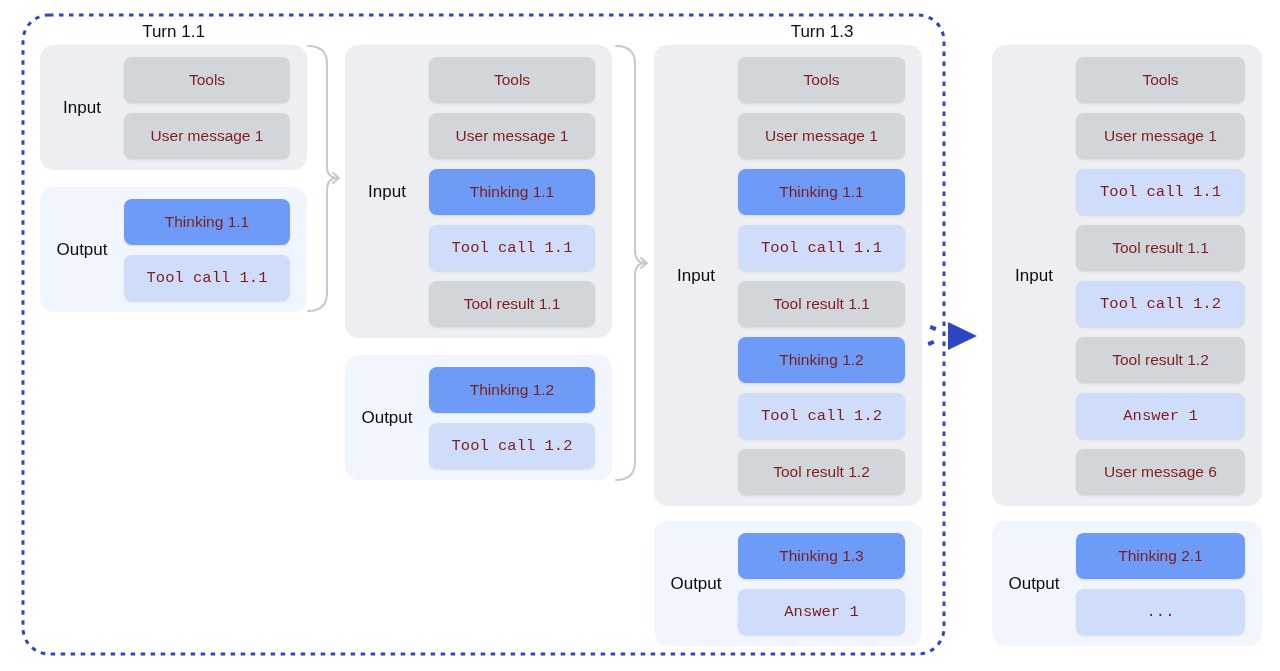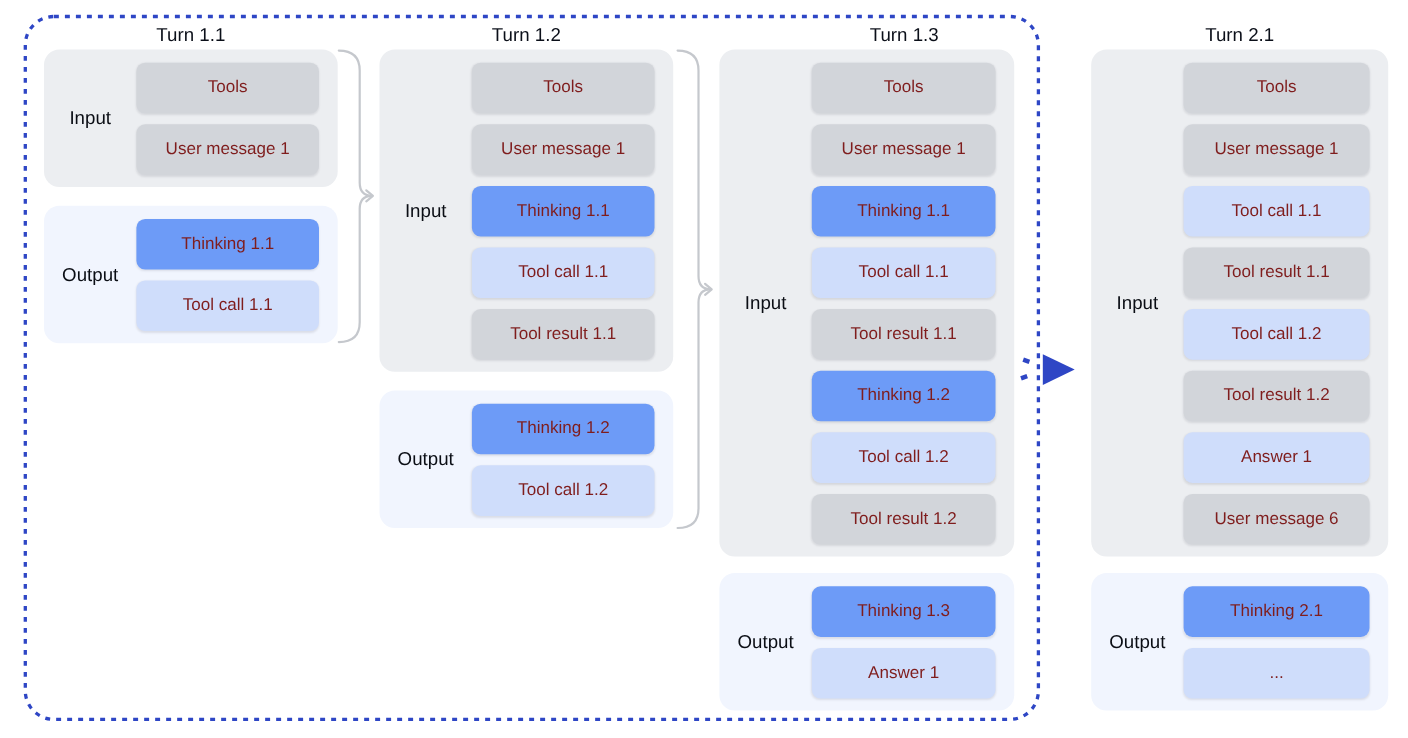--- a/index.html
+++ b/index.html
@@ -22,21 +22,21 @@
   .blocks{
     flex:1;display:flex;flex-direction:column;gap:10px;
     padding:12px 17px 11px 0;
   }
   .block{
     height:46px;flex:none;border-radius:8px;display:flex;align-items:center;justify-content:center;
     font-size:15.5px;color:#7f1d1d;box-shadow:0 1px 2px rgba(15,23,42,.10);
   }
   .b-gray{background:#d2d5da;}
   .b-think{background:#6d9bf7;}
-  .b-act{background:#cfddfb;}
+  .b-act{background:#cfddfb;font-family:Liberation Mono, monospace;}
 </style>
 </head>
 <body>
 
 <div class="canvas">
 
   <svg class="overlay" width="1280" height="671" viewBox="0 0 1280 671">
 
     <rect x="23" y="15" width="921" height="639" rx="26" fill="none" stroke="#2e46c5" stroke-width="3" stroke-dasharray="4.5 5.5"></rect>
 
@@ -68,21 +68,20 @@
   </div>
 
   <div class="panel output" style="left:40px;top:187px;width:267px;height:125px">
     <div class="panel-label">Output</div>
     <div class="blocks">
       <div class="block b-think">Thinking 1.1</div>
       <div class="block b-act">Tool call 1.1</div>
     </div>
   </div>
 
-  <div class="turn-title" style="left:345px;width:267px">Turn 1.2</div>
 
   <div class="panel input" style="left:345px;top:45px;width:267px;height:293px">
     <div class="panel-label">Input</div>
     <div class="blocks">
       <div class="block b-gray">Tools</div>
       <div class="block b-gray">User message 1</div>
       <div class="block b-think">Thinking 1.1</div>
       <div class="block b-act">Tool call 1.1</div>
       <div class="block b-gray">Tool result 1.1</div>
     </div>
@@ -113,21 +112,20 @@
   </div>
 
   <div class="panel output" style="left:654px;top:521px;width:268px;height:125px">
     <div class="panel-label">Output</div>
     <div class="blocks">
       <div class="block b-think">Thinking 1.3</div>
       <div class="block b-act">Answer 1</div>
     </div>
   </div>
 
-  <div class="turn-title" style="left:992px;width:270px">Turn 2.1</div>
 
   <div class="panel input" style="left:992px;top:45px;width:270px;height:461px">
     <div class="panel-label">Input</div>
     <div class="blocks">
       <div class="block b-gray">Tools</div>
       <div class="block b-gray">User message 1</div>
       <div class="block b-act">Tool call 1.1</div>
       <div class="block b-gray">Tool result 1.1</div>
       <div class="block b-act">Tool call 1.2</div>
       <div class="block b-gray">Tool result 1.2</div>

